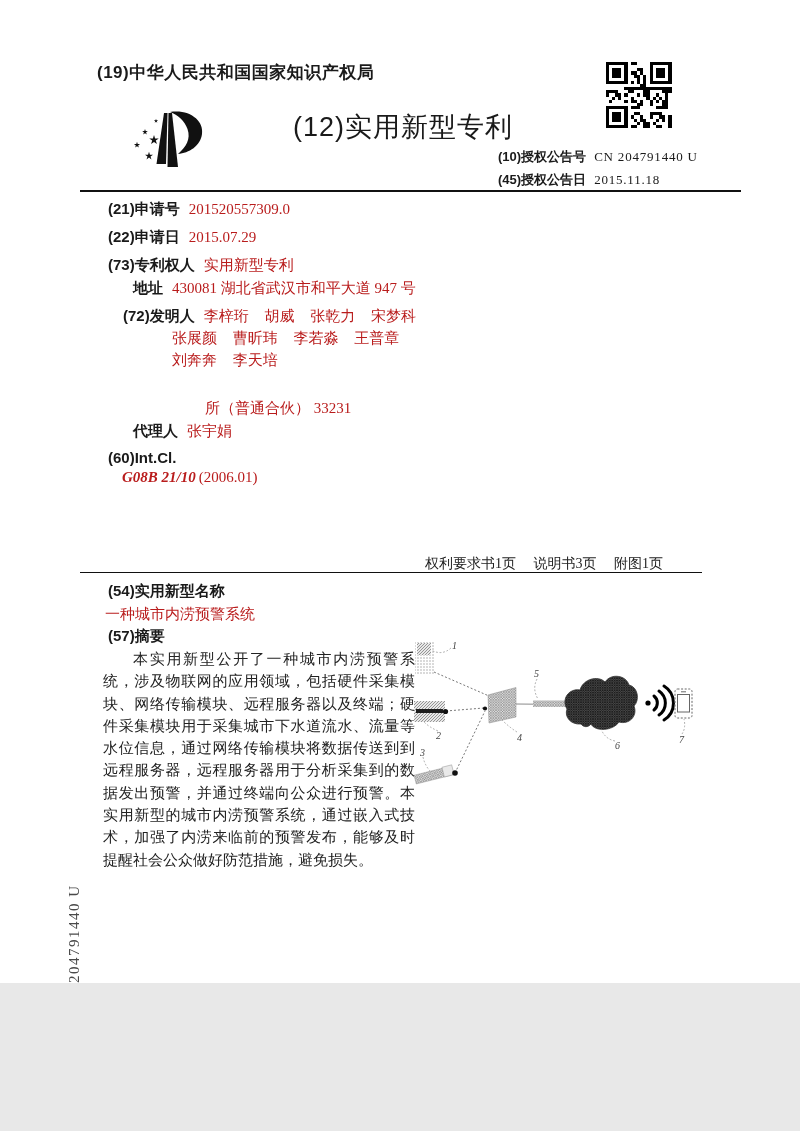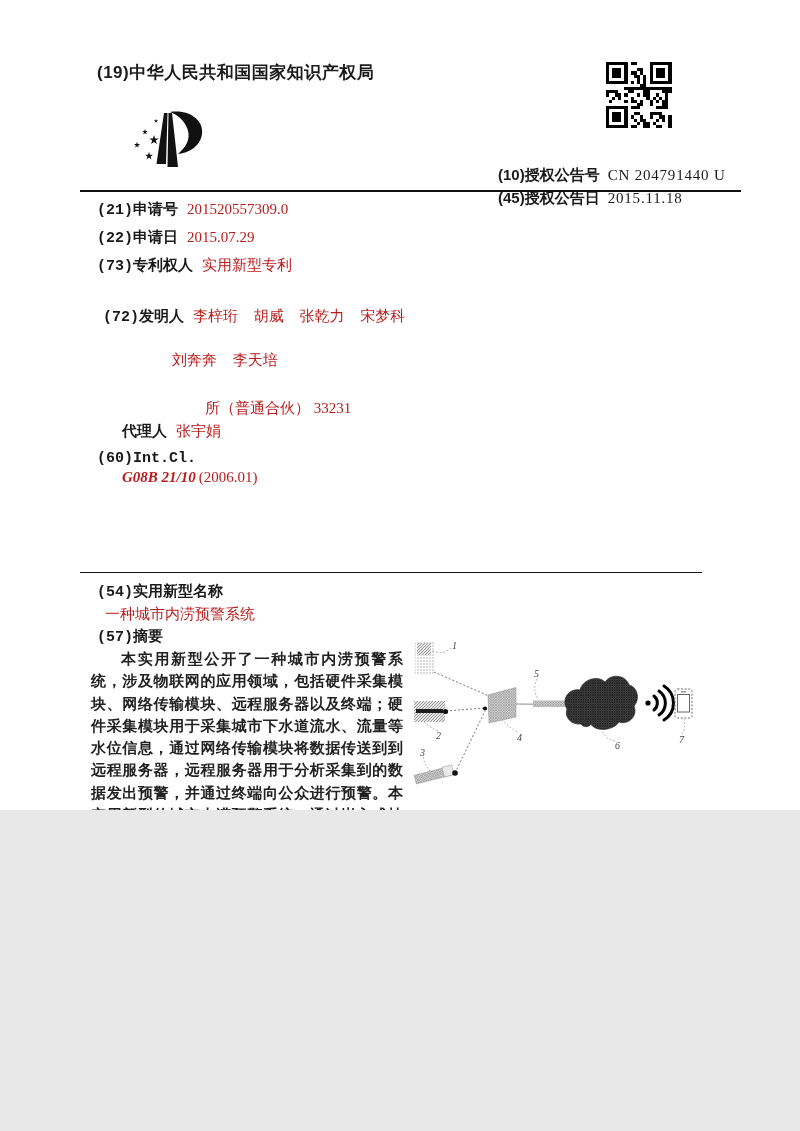--- a/index.html
+++ b/index.html
@@ -1,31 +1,31 @@
 <!DOCTYPE html>
 <html><head>
 <meta charset="utf-8">
 <style>
   * { margin:0; padding:0; box-sizing:border-box; }
   html,body { background:#e8e8e8; }
   .page {
-    position:relative; width:800px; height:810px; background:#ffffff;
+    position:relative; width:800px; height:983px; background:#ffffff;
     margin:0 auto; overflow:hidden;
     font-family:"Liberation Serif","DejaVu Serif",serif; color:#1a1a1a;
   }
   .abs { position:absolute; }
   .hei { font-family:"Liberation Sans","DejaVu Sans",sans-serif; font-weight:bold; }
   .song { font-family:"Liberation Serif","DejaVu Serif",serif; font-weight:normal; }
   .office-title { font-size:17px; letter-spacing:0.5px; }
   .doc-type { font-size:27px; font-weight:normal; font-family:"Liberation Sans","DejaVu Sans",sans-serif; letter-spacing:1px; }
-  .pubrow { font-size:15px; white-space:nowrap;margin-top:18px; }
+  .pubrow { font-size:13px; white-space:nowrap; }
   .pubrow .val { margin-left:8px; letter-spacing:0.8px; }
   .rule { background:#111; }
   .bibrow { font-size:15px; white-space:nowrap; }
-  .bibrow .lbl { font-family:Liberation Mono, monospace; font-weight:bold; }
+  .bibrow .lbl { font-family:Liberation Sans, sans-serif; font-weight:bold;margin-left:11px; }
   .bibrow .val { margin-left:9px; color:#b91c1c; }
   .names { word-spacing:12px; }
   .pagesinfo { font-size:14px; color:#222; word-spacing:14px; text-align:right; }
   .abstract {
     width:312px; font-size:15px; line-height:22.3px; color:#222;
     text-align:justify; text-indent:2em;
   }
   .sidebar-code {
     font-size:15px; color:#4a4a4a; letter-spacing:1.5px; white-space:nowrap;
     transform:rotate(-90deg); transform-origin:0 0;
@@ -179,72 +179,80 @@
           <path transform="translate(34,20) scale(2.2)" d="M0,-1 0.22,-0.31 0.95,-0.31 0.36,0.12 0.59,0.81 0,0.38 -0.59,0.81 -0.36,0.12 -0.95,-0.31 -0.22,-0.31 Z"></path>
           <path transform="translate(23,31) scale(3.0)" d="M0,-1 0.22,-0.31 0.95,-0.31 0.36,0.12 0.59,0.81 0,0.38 -0.59,0.81 -0.36,0.12 -0.95,-0.31 -0.22,-0.31 Z"></path>
           <path transform="translate(32,39) scale(5.0)" d="M0,-1 0.22,-0.31 0.95,-0.31 0.36,0.12 0.59,0.81 0,0.38 -0.59,0.81 -0.36,0.12 -0.95,-0.31 -0.22,-0.31 Z"></path>
           <path transform="translate(15,44) scale(3.2)" d="M0,-1 0.22,-0.31 0.95,-0.31 0.36,0.12 0.59,0.81 0,0.38 -0.59,0.81 -0.36,0.12 -0.95,-0.31 -0.22,-0.31 Z"></path>
           <path transform="translate(27,55) scale(4.2)" d="M0,-1 0.22,-0.31 0.95,-0.31 0.36,0.12 0.59,0.81 0,0.38 -0.59,0.81 -0.36,0.12 -0.95,-0.31 -0.22,-0.31 Z"></path>
         </g>
       </g>
     </svg>
   </div>
 
+  <div class="abs doc-type" style="left:293px; top:109px;">(12)实用新型专利</div>
 
   <div class="abs pubrow" style="left:498px; top:148px;">
     <span class="hei">(10)授权公告号</span><span class="val song">CN 204791440 U</span>
   </div>
   <div class="abs pubrow" style="left:498px; top:171px;">
     <span class="hei">(45)授权公告日</span><span class="val song">2015.11.18</span>
   </div>
 
   <div class="abs rule" style="left:80px; top:190px; width:661px; height:2px;"></div>
 
   <div class="abs bibrow" style="left:97px; top:200px;">
     <span class="lbl">(21)申请号</span><span class="val">201520557309.0</span>
   </div>
   <div class="abs bibrow" style="left:97px; top:228px;">
     <span class="lbl">(22)申请日</span><span class="val">2015.07.29</span>
   </div>
   <div class="abs bibrow" style="left:97px; top:256px;">
     <span class="lbl">(73)专利权人</span><span class="val">实用新型专利</span>
   </div>
-  <div class="abs bibrow" style="left:103px; top:307px;">
+  <div class="abs bibrow" style="left:122px; top:279px;">
+    <span class="lbl">地址</span><span class="val">430081 湖北省武汉市和平大道 947 号</span>
+  </div>
+  <div class="abs bibrow" style="left:112px; top:307px;">
     <span class="lbl">(72)发明人</span><span class="val names">李梓珩 胡威 张乾力 宋梦科</span>
+  </div>
+  <div class="abs bibrow" style="left:172px; top:329px;">
+    <span class="val names" style="margin-left:0;">张展颜 曹昕玮 李若淼 王普章</span>
   </div>
   <div class="abs bibrow" style="left:172px; top:351px;">
     <span class="val names" style="margin-left:0;">刘奔奔 李天培</span>
   </div>
   <div class="abs bibrow" style="left:205px; top:399px;">
     <span class="val" style="margin-left:0;">所（普通合伙） 33231</span>
   </div>
   <div class="abs bibrow" style="left:122px; top:422px;">
     <span class="lbl">代理人</span><span class="val">张宇娟</span>
   </div>
   <div class="abs bibrow" style="left:97px; top:449px;">
     <span class="lbl">(60)Int.Cl.</span>
   </div>
   <div class="abs bibrow" style="left:122px; top:469px;">
     <span class="val intcl-class" style="margin-left:0;">G08B 21/10</span><span class="val" style="margin-left:3px;">(2006.01)</span>
   </div>
 
+  <div class="abs pagesinfo" style="left:0px; top:555px; width:663px;">权利要求书1页 说明书3页 附图1页</div>
 
   <div class="abs rule" style="left:80px; top:572px; width:622px; height:1.4px;"></div>
 
   <div class="abs bibrow" style="left:97px; top:582px;">
     <span class="lbl">(54)实用新型名称</span>
   </div>
   <div class="abs bibrow" style="left:105px; top:605px;">
     <span class="val" style="margin-left:0;">一种城市内涝预警系统</span>
   </div>
   <div class="abs bibrow" style="left:97px; top:627px;">
     <span class="lbl">(57)摘要</span>
   </div>
 
-  <div class="abs abstract" style="left:91px; top:648px;font-weight:bold;">本实用新型公开了一种城市内涝预警系统，涉及物联网的应用领域，包括硬件采集模块、网络传输模块、远程服务器以及终端；硬件采集模块用于采集城市下水道流水、流量等水位信息，通过网络传输模块将数据传送到到远程服务器，远程服务器用于分析采集到的数据发出预警，并通过终端向公众进行预警。本实用新型的城市内涝预警系统，通过嵌入式技术，加强了内涝来临前的预警发布，能够及时提醒社会公众做好防范措施，避免损失。</div>
+  <div class="abs abstract" style="left:103px; top:648px;">本实用新型公开了一种城市内涝预警系统，涉及物联网的应用领域，包括硬件采集模块、网络传输模块、远程服务器以及终端；硬件采集模块用于采集城市下水道流水、流量等水位信息，通过网络传输模块将数据传送到到远程服务器，远程服务器用于分析采集到的数据发出预警，并通过终端向公众进行预警。本实用新型的城市内涝预警系统，通过嵌入式技术，加强了内涝来临前的预警发布，能够及时提醒社会公众做好防范措施，避免损失。</div>
 
   <div class="abs" style="left:405px; top:627px;">
     <svg width="310" height="185" viewBox="0 0 310 185">
       <defs>
         <pattern id="stip1" width="3" height="3" patternUnits="userSpaceOnUse">
           <rect width="3" height="3" fill="#fff"></rect>
             <circle cx="1" cy="1" r="0.7" fill="#9a9a9a"></circle>
         </pattern>
         <pattern id="hatch1" width="3" height="3" patternUnits="userSpaceOnUse">
           <rect width="3" height="3" fill="#e8e8e8"></rect>

